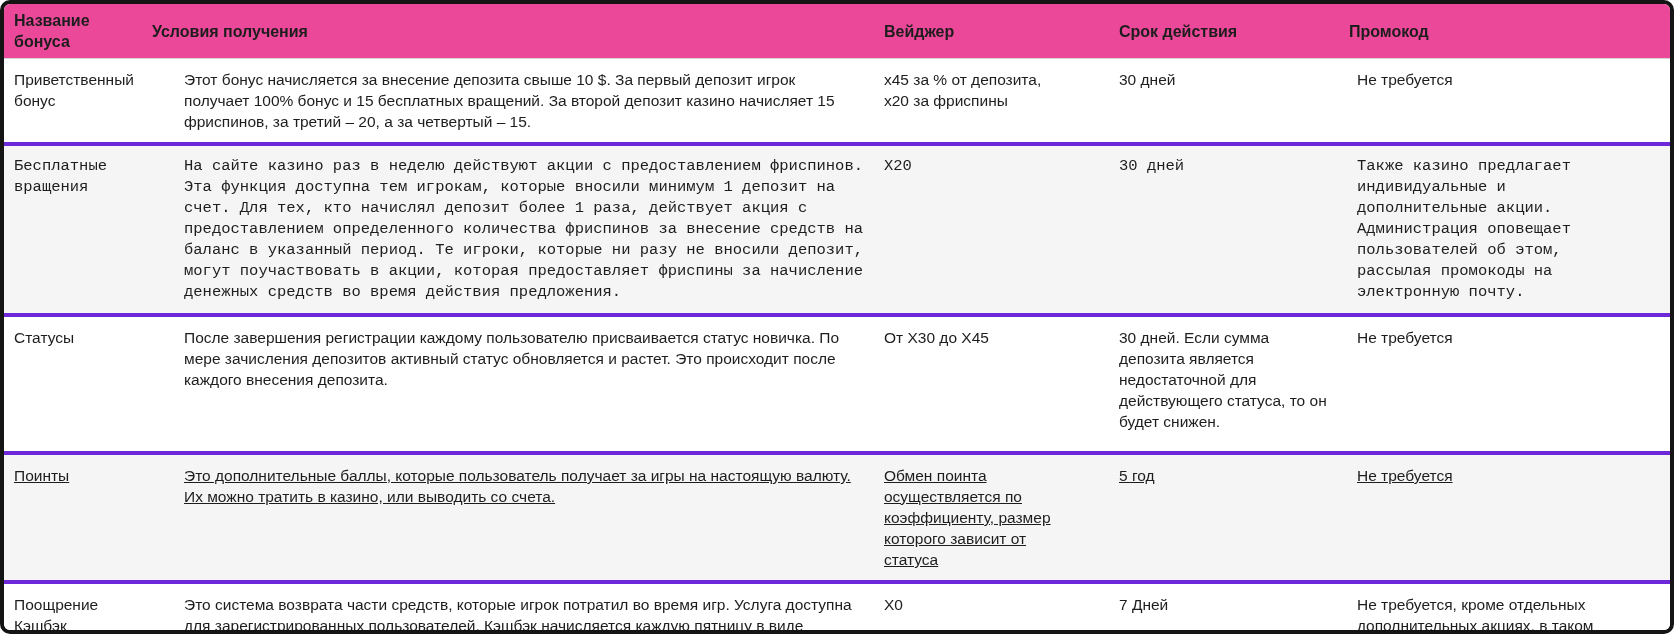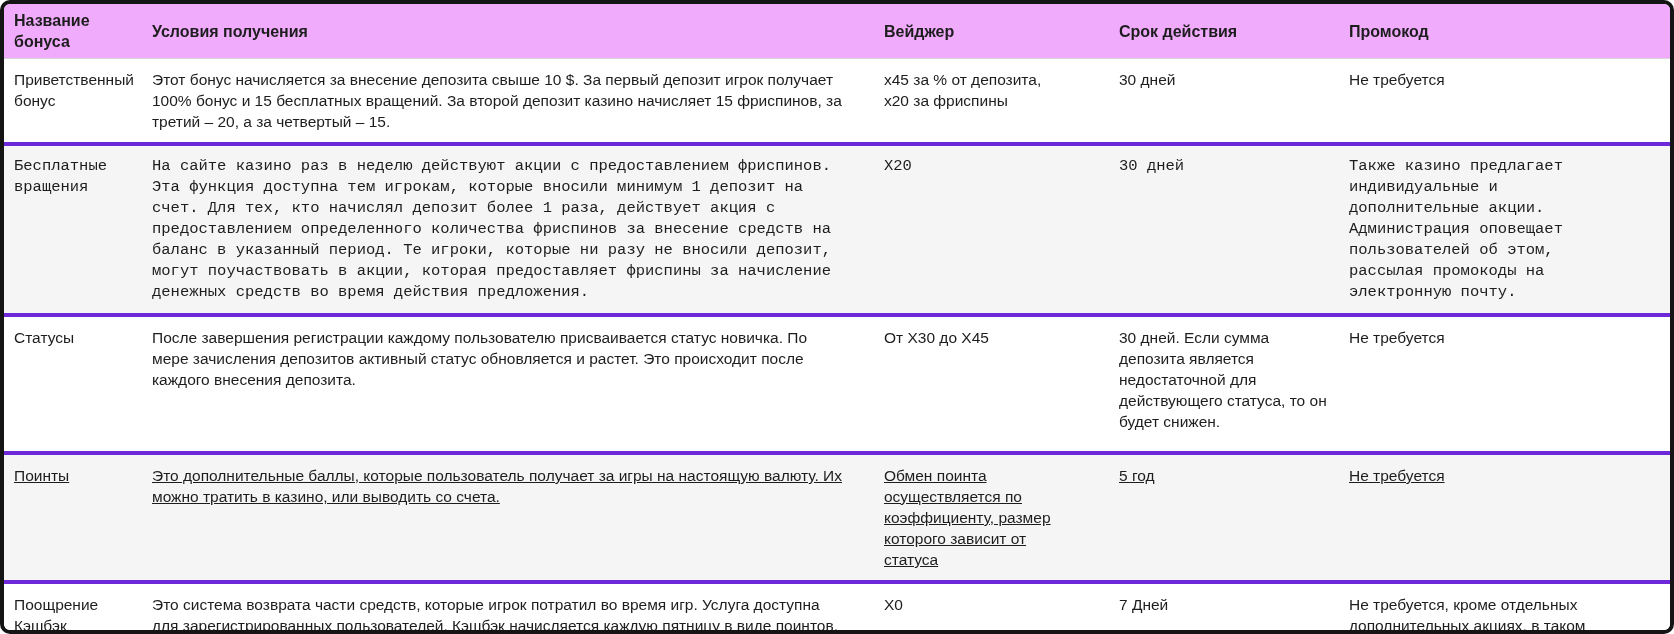--- a/index.html
+++ b/index.html
@@ -20,45 +20,45 @@
   table.bonus-table {
     width: 100%;
     border-collapse: collapse;
     table-layout: fixed;
     color: #1d1d1d;
     font-size: 15.5px;
     line-height: 21px;
   }
   thead tr {
     height: 54px;
-    background: #f0abfc;
+    background: #ec4899;
   }
   th {
     text-align: left;
     vertical-align: middle;
     font-weight: bold;
     font-size: 16px;
     line-height: 21px;
     padding: 6px 10px;
     border-bottom: 1px solid #d6d6d6;
   }
   td {
     vertical-align: top;
     padding: 10px 10px 10px 10px;
     border-bottom: 4px solid #6d28d9;
   }
   tbody tr:nth-child(even) { background: #f5f5f5; }
   tbody tr:nth-child(odd)  { background: #ffffff; }
   tbody tr:last-child td   { border-bottom: none; }
 
   
-  td.c2 .cv { max-width: 695px; }
+  td.c2 .cv { max-width: 695px; margin-left: 32px; }
   td.c3 .cv { max-width: 180px; }
   td.c4 .cv { max-width: 208px; }
-  td.c5 .cv { max-width: 285px; }
+  td.c5 .cv { max-width: 285px; margin-left: 8px; }
 
   tr.r1 { height: 82px; }
   tr.r2 { height: 144px; font-family: Liberation Mono, monospace; }
   tr.r3 { height: 138px; }
   tr.r4 { height: 126px; text-decoration: underline; }
   tr.r5 { height: 82px; }
 </style>
 </head>
 <body>
 

